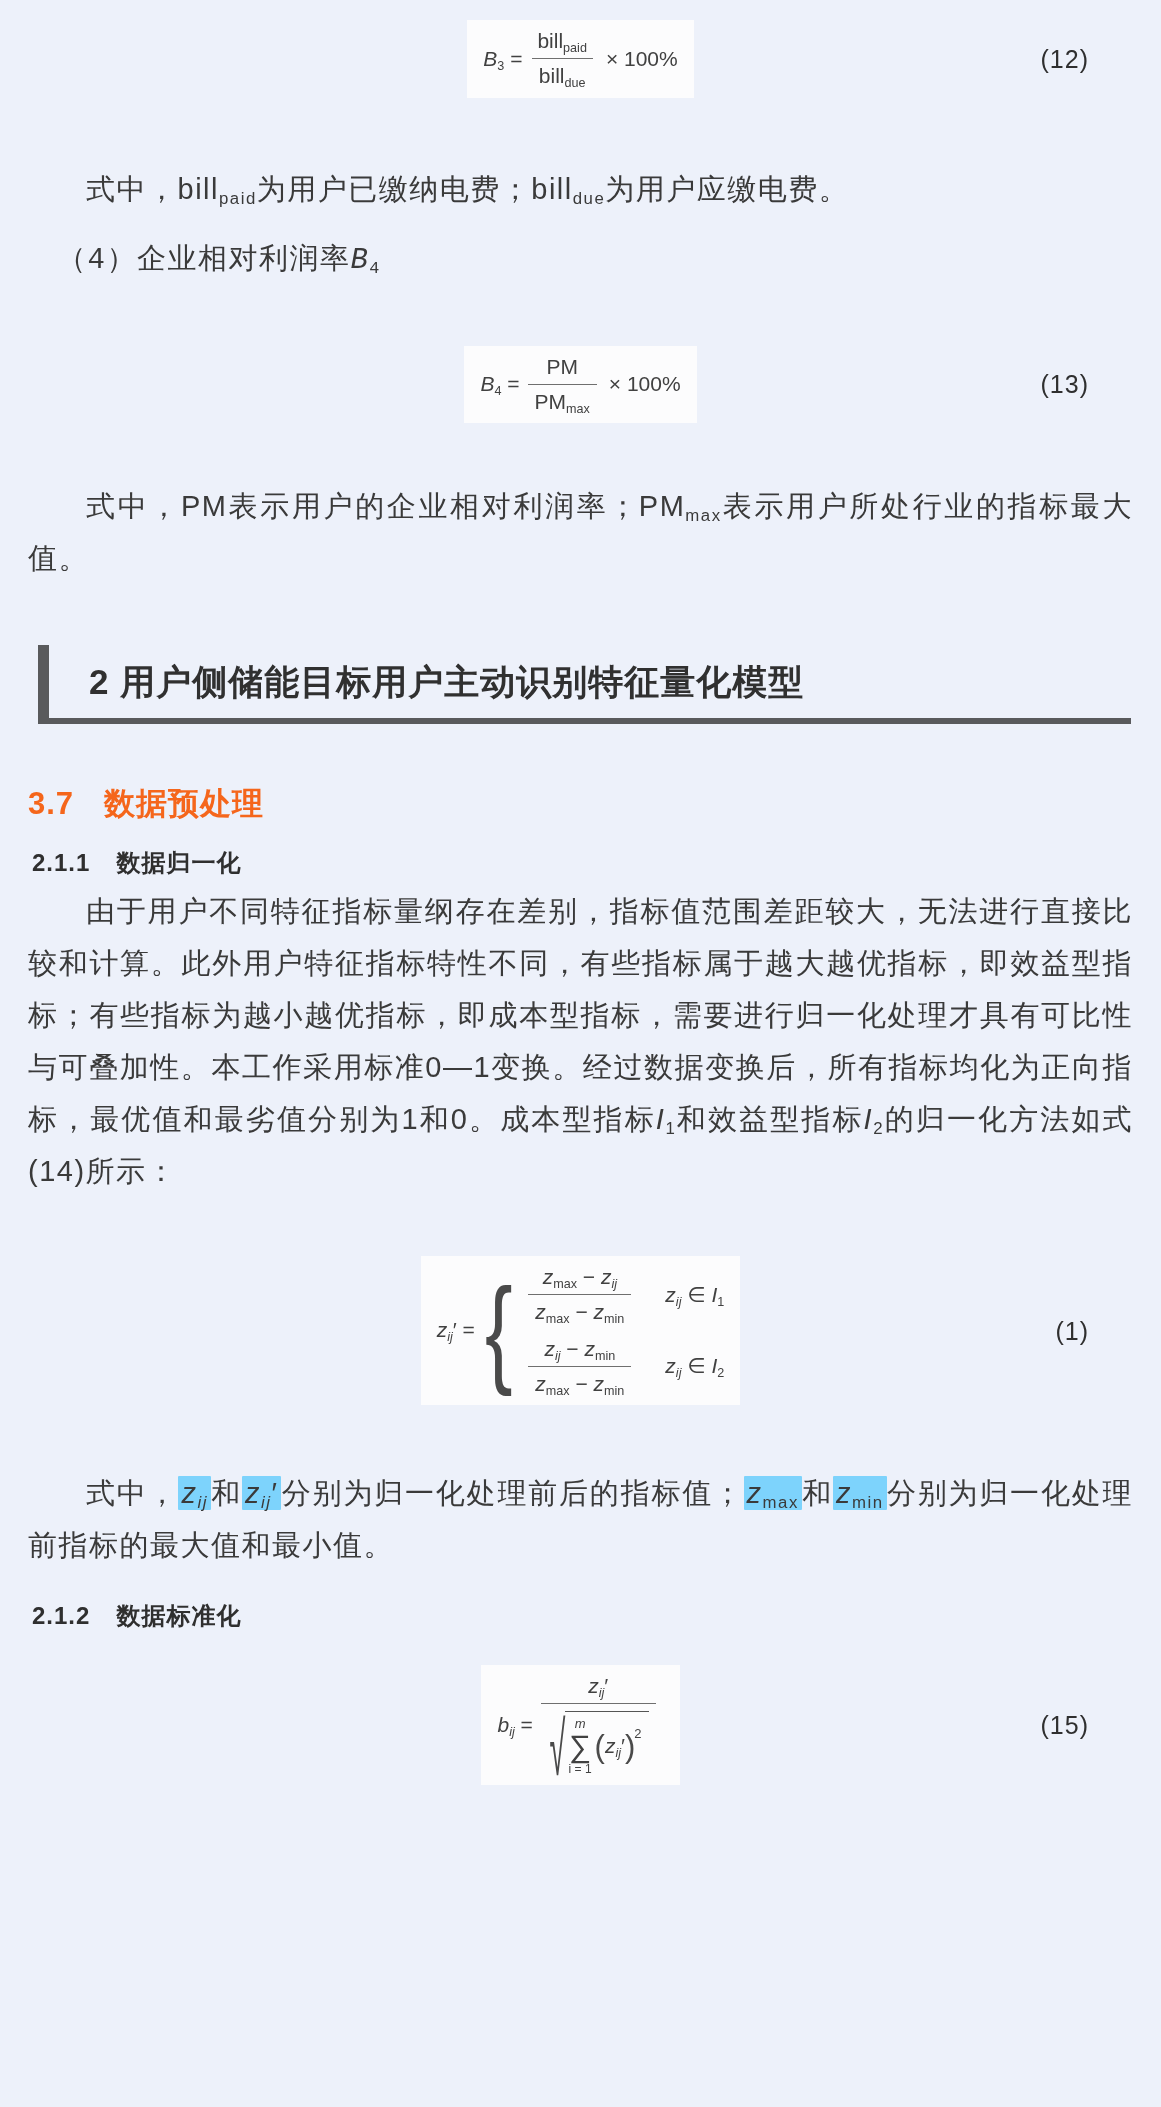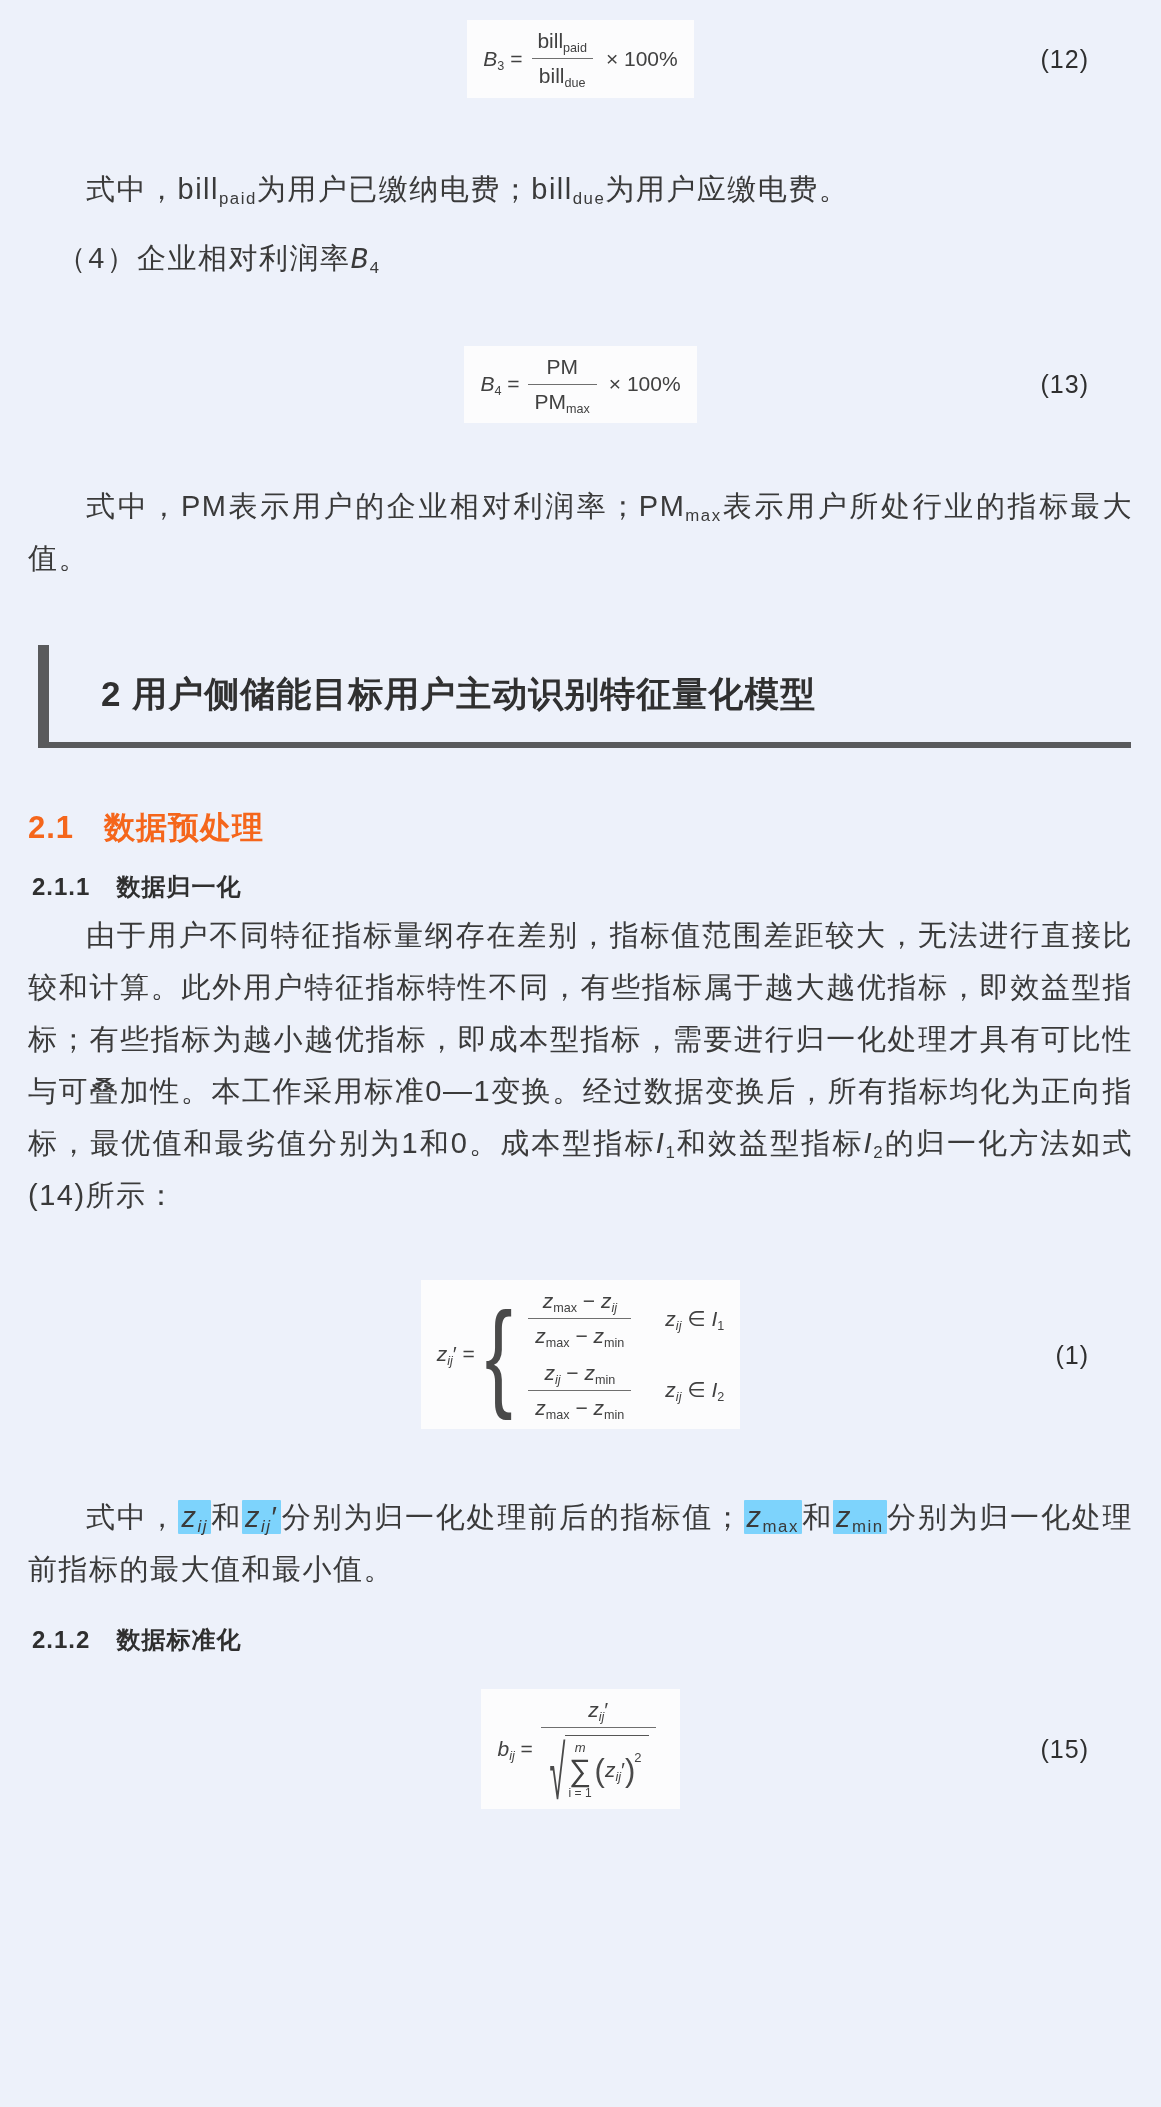--- a/index.html
+++ b/index.html
@@ -64,21 +64,21 @@
   .sum-bot { font-size:12px; }
   .paren { font-size:31px; font-weight:300; line-height:1; color:#4a4a4a; }
   .pow { font-size:13px; position:relative; top:-12px; left:-1px; }
 
   
   .sec2 {
     margin:61px 30px 0 38px;
     border-left:11px solid #595A5C; border-bottom:6px solid #595A5C;
     padding:14px 0 12px 40px;
   }
-  .sec2-title { margin:12px; font-size:35px; font-weight:bold; color:#303030; letter-spacing:1px; }
+  .sec2-title { margin:0; font-size:35px; font-weight:bold; color:#303030; letter-spacing:1px; }
 
   
   .h-orange { margin:59px 0 0; font-size:31px; font-weight:bold; color:#F5661B; letter-spacing:1px; }
   .h-orange .h-num { margin-right:30px; }
 
   
   .h-sub { margin:4px; font-size:24px; font-weight:bold; color:#2F2F2F; letter-spacing:1px; }
   .h-sub .h-num { margin-right:26px; }
 
   
@@ -135,21 +135,21 @@
 
 </div>
 
 <section class="sec2">
   <h1 class="sec2-title">2 用户侧储能目标用户主动识别特征量化模型</h1>
 </section>
 
 <div class="content">
 
   <h2 class="h-orange m-s21">
-    <span class="h-num">2.1</span><span>数据预处理</span>
+    <span class="h-num">3.7</span><span>数据预处理</span>
   </h2>
 
   <h3 class="h-sub m-s211">
     <span class="h-num">2.1.1</span><span>数据归一化</span>
   </h3>
 
   <p class="body-p m-p4">由于用户不同特征指标量纲存在差别，指标值范围差距较大，无法进行直接比较和计算。此外用户特征指标特性不同，有些指标属于越大越优指标，即效益型指标；有些指标为越小越优指标，即成本型指标，需要进行归一化处理才具有可比性与可叠加性。本工作采用标准0—1变换。经过数据变换后，所有指标均化为正向指标，最优值和最劣值分别为1和0。成本型指标<i>I</i><sub>1</sub>和效益型指标<i>I</i><sub>2</sub>的归一化方法如式(14)所示：</p>
 
   <section class="eq-row m-eq14">
     <span class="eq-box">

